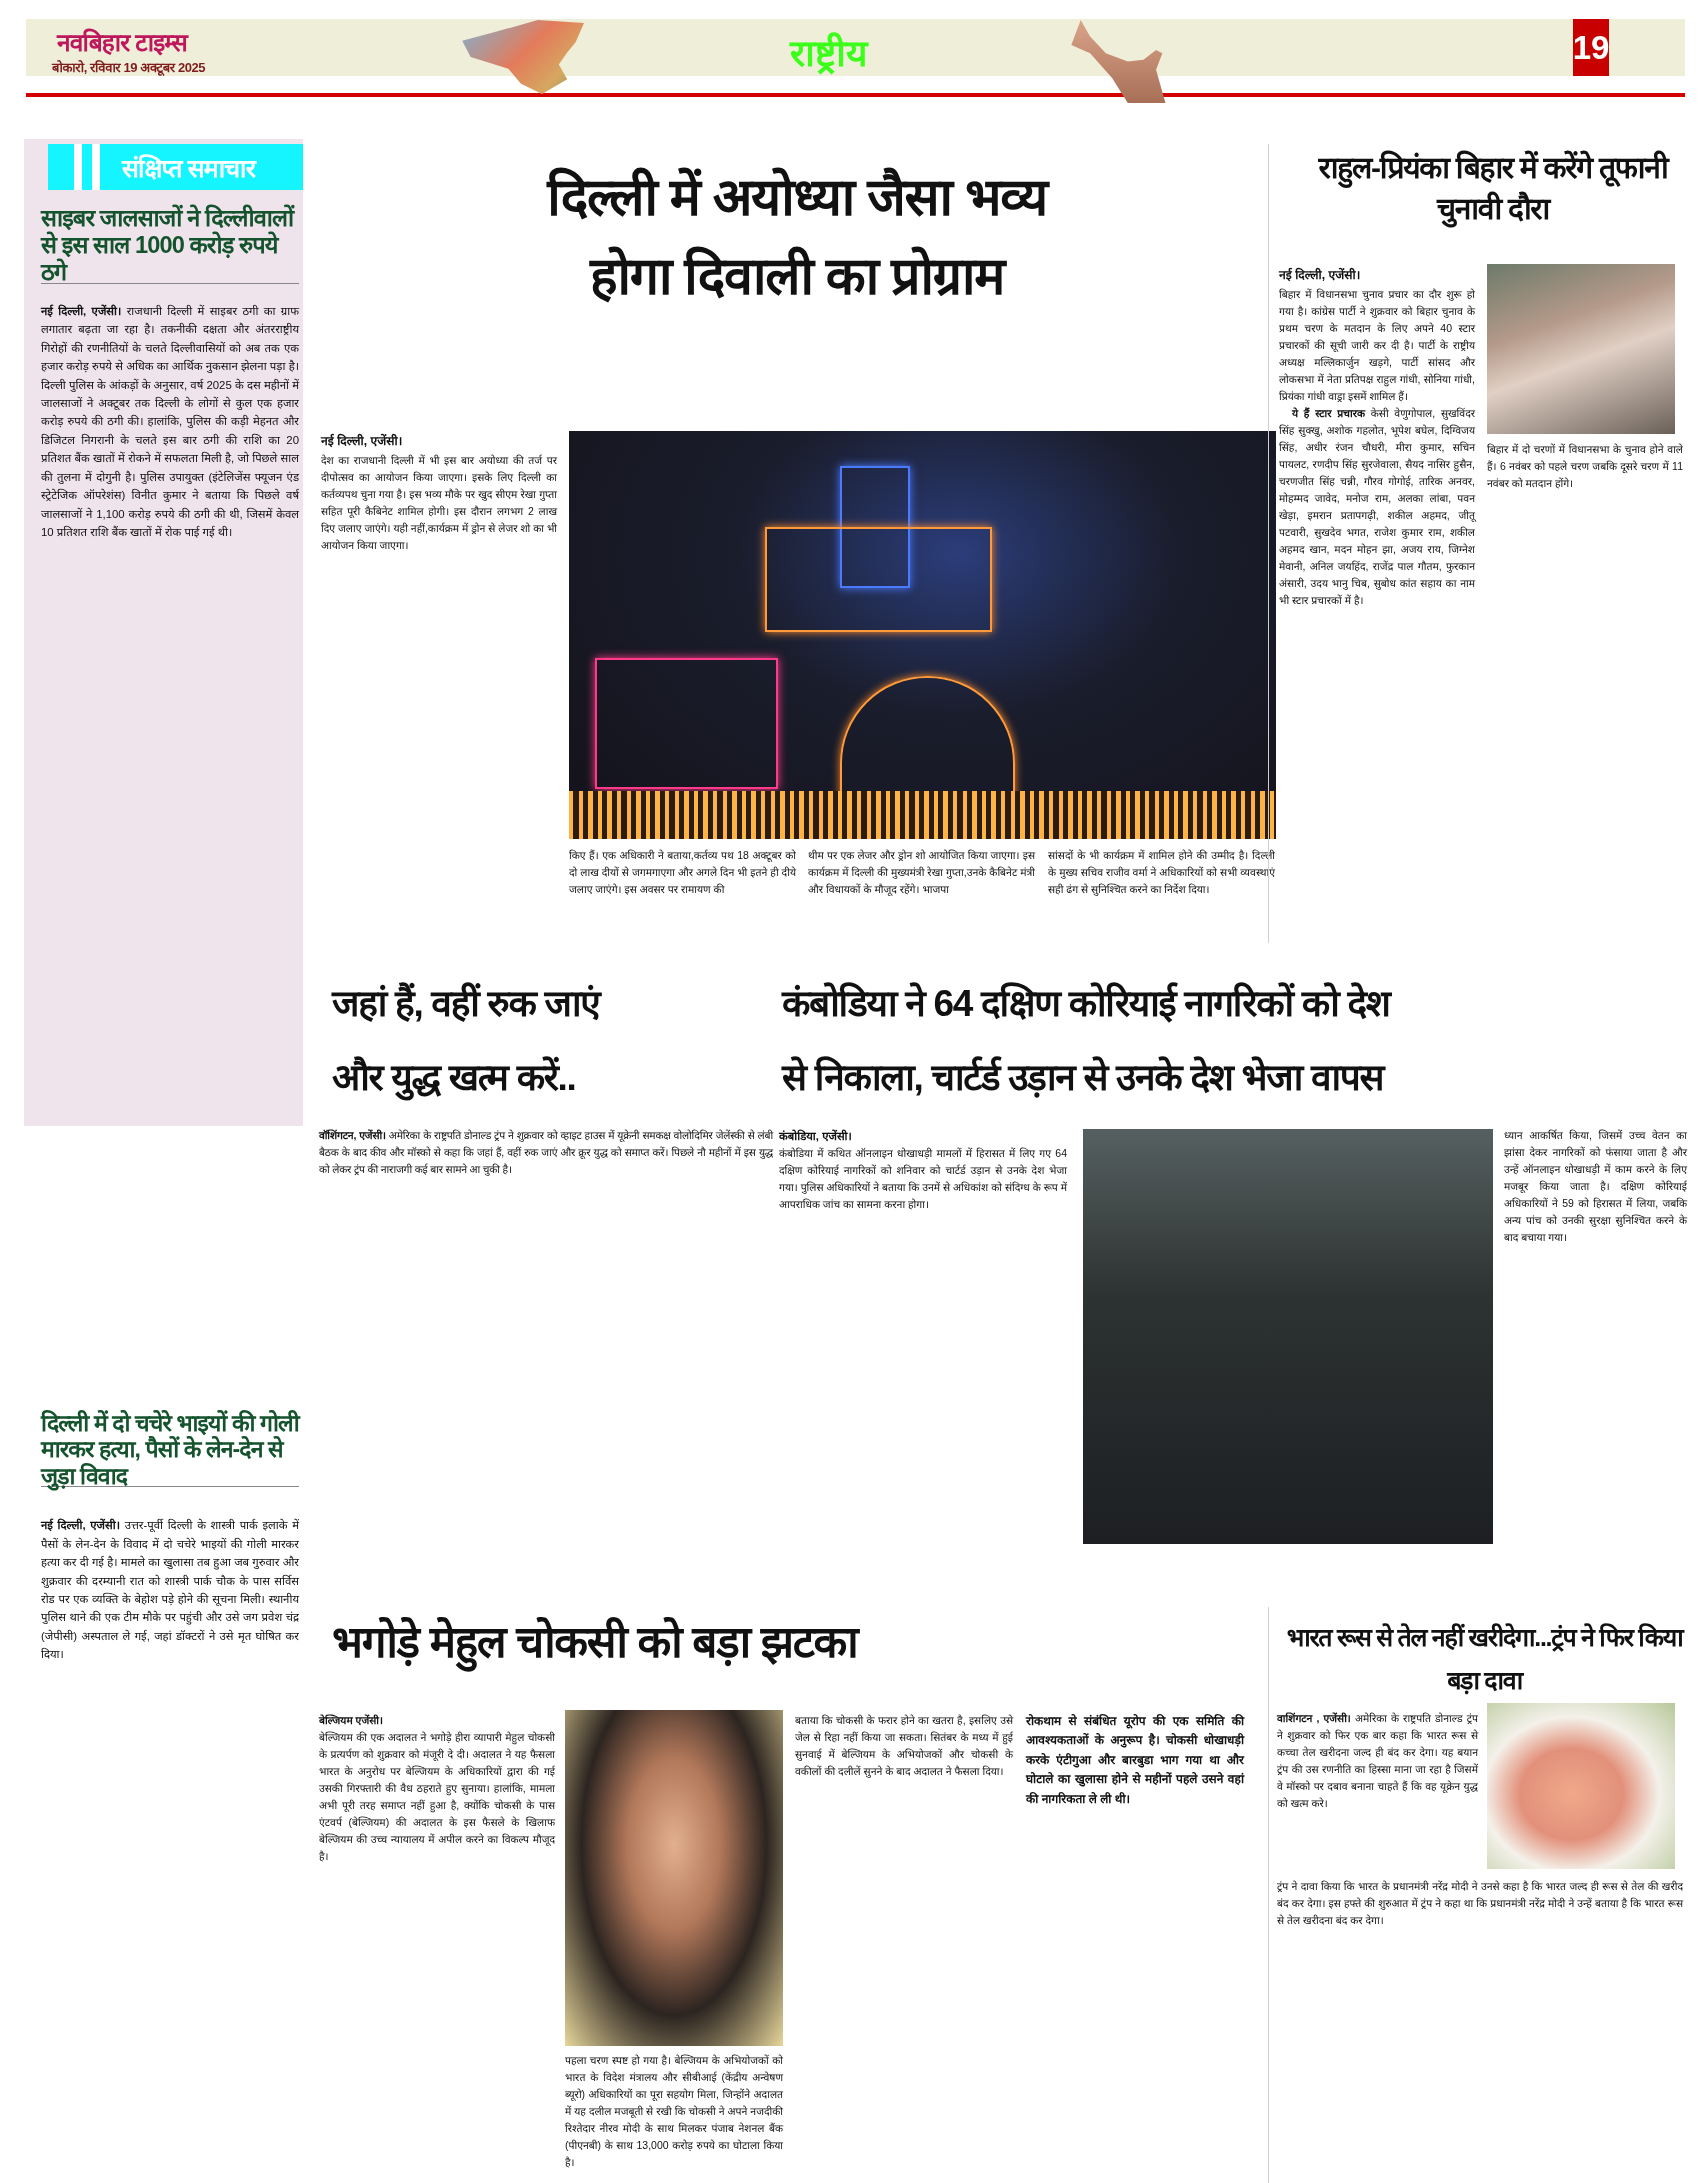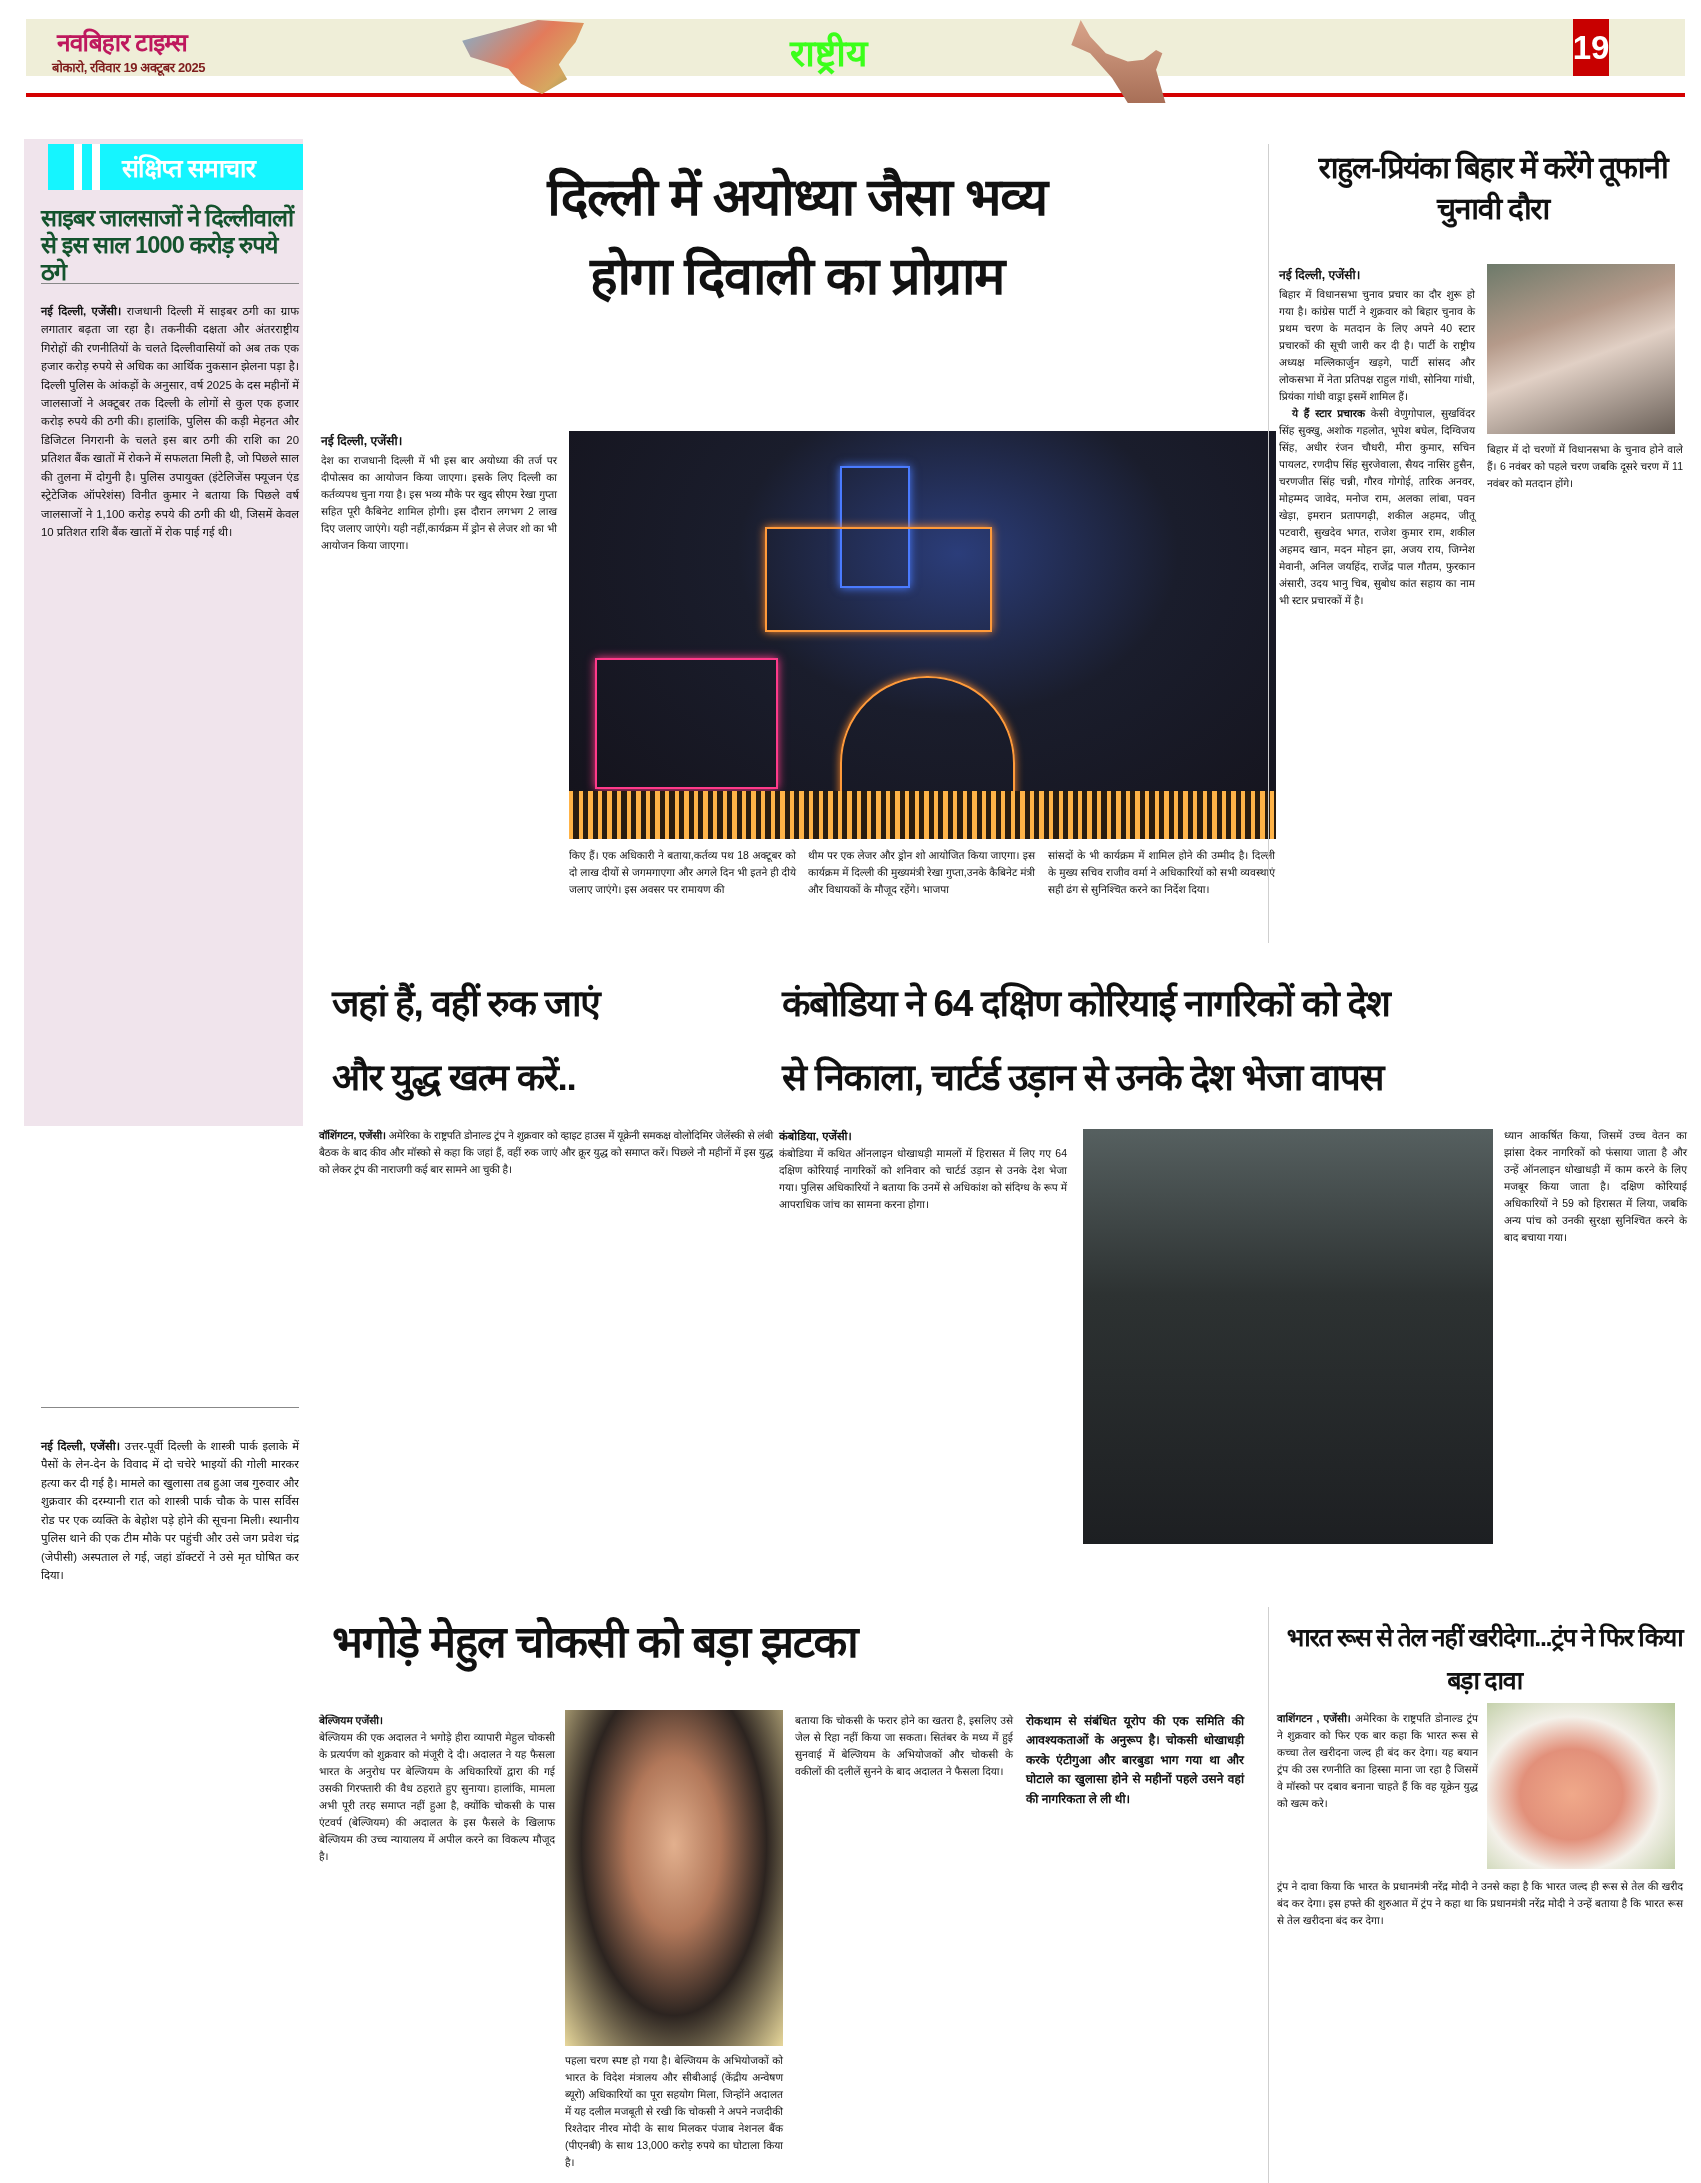--- a/index.html
+++ b/index.html
@@ -68,20 +68,21 @@
 <div class="abs" style="left:41px; top:205px; width:258px;">
   <div class="sb-head" style="font-size:23.6px;">साइबर जालसाजों ने दिल्लीवालों से इस साल 1000 करोड़ रुपये ठगे</div>
   <div class="rule" style="margin-top:-3.5px; width:258px;"></div>
   <div class="body-text" style="margin-top:17.5px;">
     <span class="dl">नई दिल्ली, एजेंसी।</span>
     <span>राजधानी दिल्ली में साइबर ठगी का ग्राफ लगातार बढ़ता जा रहा है। तकनीकी दक्षता और अंतरराष्ट्रीय गिरोहों की रणनीतियों के चलते दिल्लीवासियों को अब तक एक हजार करोड़ रुपये से अधिक का आर्थिक नुकसान झेलना पड़ा है। दिल्ली पुलिस के आंकड़ों के अनुसार, वर्ष 2025 के दस महीनों में जालसाजों ने अक्टूबर तक दिल्ली के लोगों से कुल एक हजार करोड़ रुपये की ठगी की। हालांकि, पुलिस की कड़ी मेहनत और डिजिटल निगरानी के चलते इस बार ठगी की राशि का 20 प्रतिशत बैंक खातों में रोकने में सफलता मिली है, जो पिछले साल की तुलना में दोगुनी है। पुलिस उपायुक्त (इंटेलिजेंस फ्यूजन एंड स्ट्रेटेजिक ऑपरेशंस) विनीत कुमार ने बताया कि पिछले वर्ष जालसाजों ने 1,100 करोड़ रुपये की ठगी की थी, जिसमें केवल 10 प्रतिशत राशि बैंक खातों में रोक पाई गई थी।</span>
   </div>
 </div>
 
 <div class="abs" style="left:41px; top:1410px; width:258px;">
+  <div class="sb-head" style="font-size:23px;">दिल्ली में दो चचेरे भाइयों की गोली मारकर हत्या, पैसों के लेन-देन से जुड़ा विवाद</div>
   <div class="rule" style="margin-top:-3.5px; width:258px;"></div>
   <div class="body-text" style="margin-top:29px;">
     <span class="dl">नई दिल्ली, एजेंसी।</span>
     <span>उत्तर-पूर्वी दिल्ली के शास्त्री पार्क इलाके में पैसों के लेन-देन के विवाद में दो चचेरे भाइयों की गोली मारकर हत्या कर दी गई है। मामले का खुलासा तब हुआ जब गुरुवार और शुक्रवार की दरम्यानी रात को शास्त्री पार्क चौक के पास सर्विस रोड पर एक व्यक्ति के बेहोश पड़े होने की सूचना मिली। स्थानीय पुलिस थाने की एक टीम मौके पर पहुंची और उसे जग प्रवेश चंद्र (जेपीसी) अस्पताल ले गई, जहां डॉक्टरों ने उसे मृत घोषित कर दिया।</span>
   </div>
 </div>
 
 <div class="abs hl" style="left:332px; top:166px; width:930px; font-size:52px; text-align:center;">दिल्ली में अयोध्या जैसा भव्य</div>
 <div class="abs hl" style="left:332px; top:245px; width:930px; font-size:52px; text-align:center;">होगा दिवाली का प्रोग्राम</div>
 

